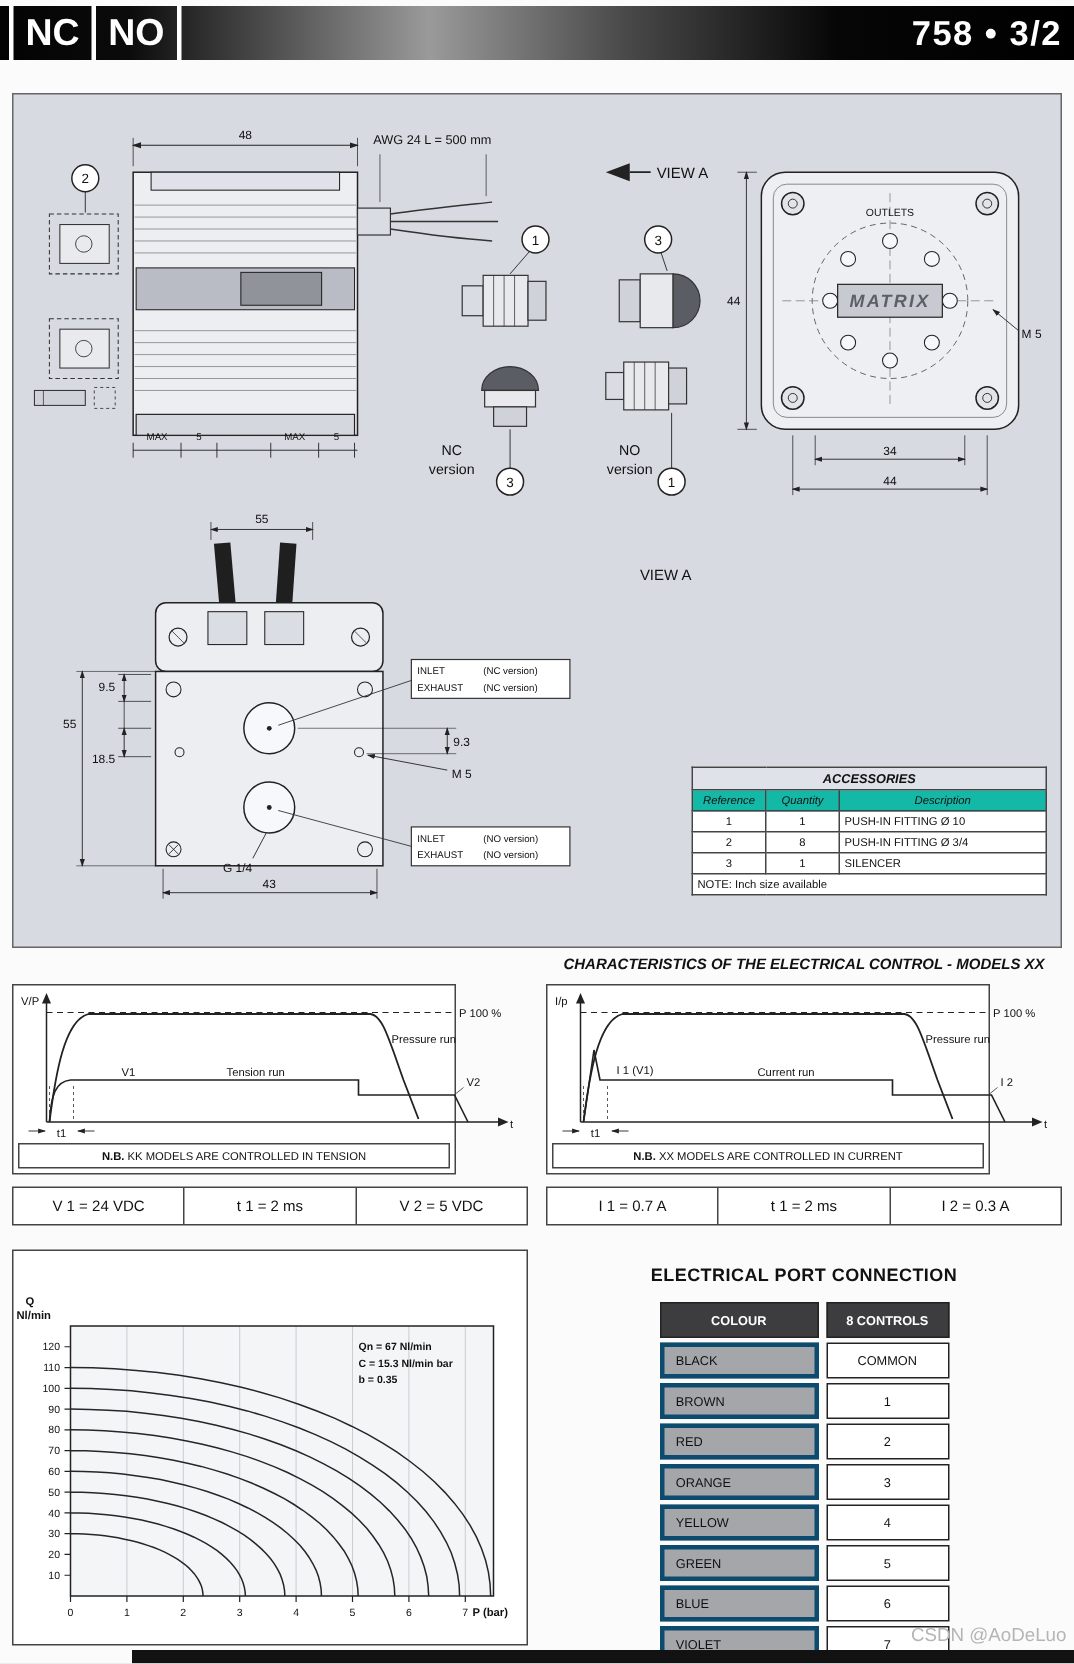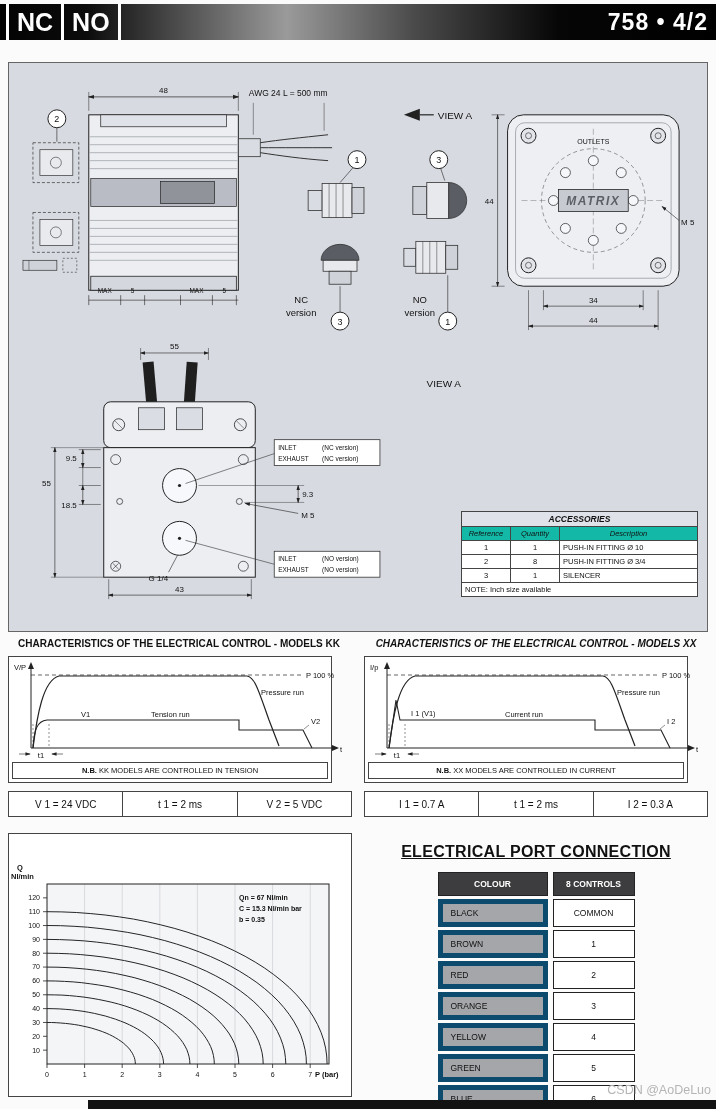--- a/index.html
+++ b/index.html
@@ -35,21 +35,21 @@
   .acc-table td.c{text-align:center;width:42px;font-size:7.5px;}
   .acc-table td.d{font-size:7.5px;}
   .acc-note{font-size:7.5px;}
 
   
   .sec-title{position:absolute;top:638px;font-size:10px;font-weight:bold;text-align:center;}
   .sec-title.l{left:2px;width:354px;}
   .sec-title.r{left:360px;width:352px;font-style:italic;}
 
   
-  .ctrl-panel{position:absolute;top:656px;width:324px;height:127px;border:1px solid #444;
+  .ctrl-panel{position:absolute;top:656px;width:296px;height:127px;border:1px solid #444;
     background:#fff;box-sizing:border-box;}
   .ctrl-svg{position:absolute;top:1px;left:0;width:342px;height:106px;}
   .ctrl-svg text{font-family:"Liberation Sans",sans-serif;font-size:7.5px;fill:#111;stroke:none;}
   .nb-strip{position:absolute;left:3px;right:3px;bottom:3px;height:15px;border:1px solid #444;
     display:flex;align-items:center;justify-content:center;font-size:7.5px;background:#fff;white-space:pre;}
   .spec-strip{position:absolute;top:791px;width:344px;height:26px;border:1px solid #444;
     display:flex;background:#fff;box-sizing:border-box;}
   .spec-cell{flex:1;display:flex;align-items:center;justify-content:center;font-size:10px;}
   .spec-cell + .spec-cell{border-left:1px solid #444;}
 
@@ -59,45 +59,45 @@
   .flow-title{text-align:center;padding-top:5px;font-size:11.5px;font-weight:bold;letter-spacing:.4px;}
   .m-badge{display:inline-block;border:1px solid #111;background:#bfc3c9;padding:0 3px;margin-left:5px;
     font-size:10px;font-weight:bold;line-height:12px;vertical-align:1px;}
   .flow-svg{position:absolute;left:0;top:24px;width:342px;height:236px;}
   .flow-svg text{font-family:"Liberation Sans",sans-serif;font-size:7px;fill:#111;stroke:none;}
   .flow-svg .ann{font-weight:bold;}
   .flow-svg .axlab{font-weight:bold;font-size:7.5px;}
 
   
   .port-panel{position:absolute;top:833px;left:364px;width:344px;height:264px;}
-  .port-title{margin-top:10px;text-align:center;font-size:16px;font-weight:bold;letter-spacing:.3px;text-decoration:underline;}
+  .port-title{margin-top:10px;text-align:center;font-size:12px;font-weight:bold;letter-spacing:.3px;}
   .port-table{border-collapse:separate;border-spacing:5px 3px;margin:8px auto 0;}
   .port-table th.ph{background:#3d3d3f;color:#fff;font-size:8.5px;font-weight:bold;
     padding:6px 4px;border:1px solid #222;}
   .port-table th.ph:first-child{width:96px;}
   .port-table th.ph:last-child{width:72px;}
-  .port-table td.colour-cell{background:#a4a6a9;border:5px solid #0c4a6e;font-size:8.5px;
+  .port-table td.colour-cell{background:#a4a6a9;border:3px solid #0c4a6e;font-size:8.5px;
     padding:4px 4px 4px 8px;width:88px;}
   .port-table td.ctrl-cell{background:#fff;border:1px solid #222;font-size:8.5px;
     text-align:center;width:64px;padding:4px;}
 
   .watermark{position:absolute;top:1083px;right:5px;font-size:12.5px;color:#b5b5b5;}
   .bottom-bar{position:absolute;left:88px;right:0;bottom:0;height:9px;background:#121212;}
 </style>
 </head>
 <body>
 
 <div class="page">
 
   <div class="topbar">
     <div class="ncno">
       <span>NC</span>
       <span>NO</span>
     </div>
-    <div class="model">758 • 4/2</div>
+    <div class="model">758 • 3/2</div>
   </div>
 
   <div class="draw-panel">
     <svg class="draw-svg" viewBox="0 0 700 570" preserveAspectRatio="none">
       <defs>
         <marker id="da" viewBox="0 0 10 10" refX="8.5" refY="5" markerWidth="9" markerHeight="9" orient="auto-start-reverse">
           <path d="M0,1.8 L10,5 L0,8.2 z" fill="#222"></path>
         </marker>
       </defs>
 
@@ -383,21 +383,20 @@
           </tr>
         </tbody>
       <tfoot>
         <tr>
             <td colspan="3" class="acc-note">NOTE: Inch size available</td>
           </tr>
       </tfoot>
     </table>
   </div>
 
-  <div class="sec-title l">CHARACTERISTICS OF THE ELECTRICAL CONTROL - MODELS KK</div>
   <div class="sec-title r">CHARACTERISTICS OF THE ELECTRICAL CONTROL - MODELS XX</div>
 
   <div class="ctrl-panel" style="left:8px">
     <svg class="ctrl-svg" viewBox="0 0 342 106">
       <defs>
         <marker id="ka" viewBox="0 0 10 10" refX="8.5" refY="5" markerWidth="9" markerHeight="9" orient="auto-start-reverse">
           <path d="M0,1.8 L10,5 L0,8.2 z" fill="#222"></path>
         </marker>
       </defs>
       <g stroke="#222" fill="none">

